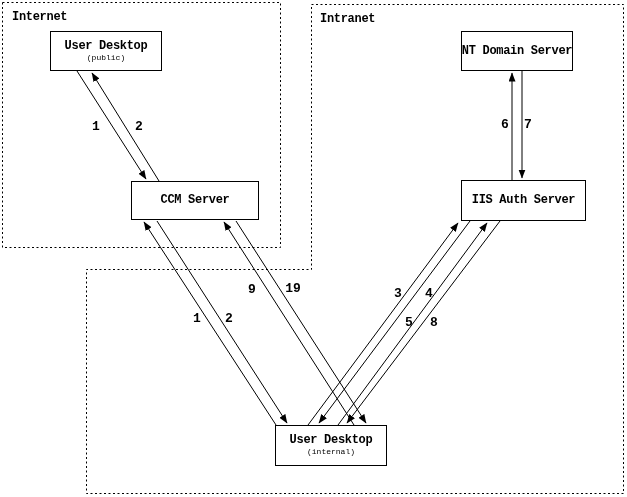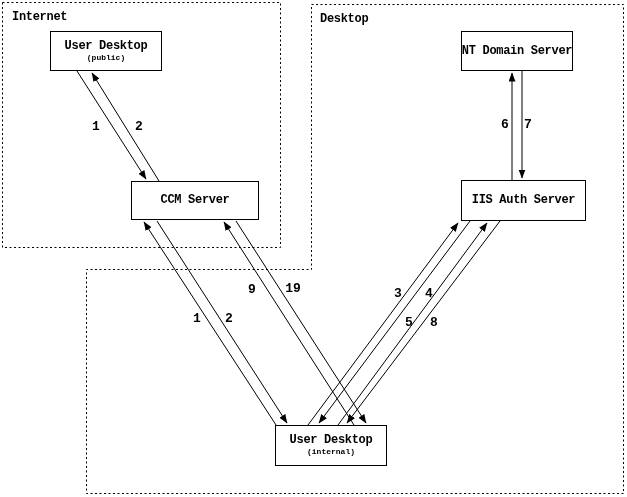--- a/index.html
+++ b/index.html
@@ -6,21 +6,21 @@
   .stage{position:relative;width:627px;height:497px;background:#ffffff;
          font-family:"Liberation Mono","DejaVu Sans Mono",monospace;overflow:hidden;padding-left:48px;}
   svg.canvas{position:absolute;left:0;top:0;}
   .zone-outline{fill:none;stroke:#000;stroke-width:1;stroke-dasharray:2 2.5;}
   .edge{stroke:#000;stroke-width:1;}
   .node{position:absolute;box-sizing:border-box;background:#fff;border:1px solid #000;
         display:flex;flex-direction:column;align-items:center;justify-content:center;
         text-align:right;z-index:2;}
   .node-title{font-weight:bold;font-size:12px;line-height:13px;white-space:nowrap;
               letter-spacing:-0.3px;color:#000;}
-  .node-sub{font-weight:bold;font-size:8px;line-height:10px;white-space:nowrap;color:#000;}
+  .node-sub{font-weight:normal;font-size:8px;line-height:10px;white-space:nowrap;color:#000;}
   .zone-label{position:absolute;font-weight:bold;font-size:12px;letter-spacing:-0.3px;
               color:#000;z-index:3;}
   .edge-label{position:absolute;font-weight:bold;font-size:13px;color:#000;
               transform:translate(-50%,-50%);z-index:3;}
 </style>
 </head>
 <body>
 
 <div class="stage">
 
@@ -47,21 +47,21 @@
     <line class="edge" x1="470" y1="221" x2="319" y2="423" marker-end="url(#arrow)"></line>
 
     <line class="edge" x1="338" y1="425" x2="487" y2="223" marker-end="url(#arrow)"></line>
     <line class="edge" x1="500" y1="221" x2="347" y2="423" marker-end="url(#arrow)"></line>
 
     <line class="edge" x1="512" y1="180" x2="512" y2="73" marker-end="url(#arrow)"></line>
     <line class="edge" x1="522" y1="71" x2="522" y2="178" marker-end="url(#arrow)"></line>
   </svg>
 
   <div class="zone-label" style="left:12px;top:10px">Internet</div>
-  <div class="zone-label" style="left:320px;top:12px">Desktop</div>
+  <div class="zone-label" style="left:320px;top:12px">Intranet</div>
 
   <div class="node" style="left:50px;top:31px;width:112px;height:40px">
     <div class="node-title">User Desktop</div>
     <div class="node-sub">(public)</div>
   </div>
 
   <div class="node" style="left:131px;top:181px;width:128px;height:39px">
     <div class="node-title">CCM Server</div>
   </div>
 

